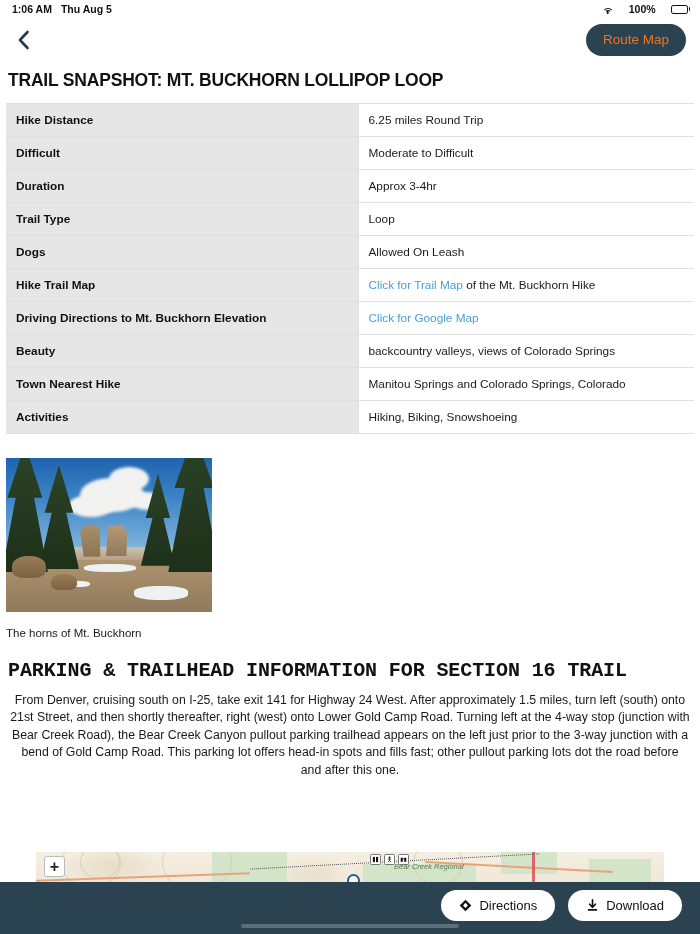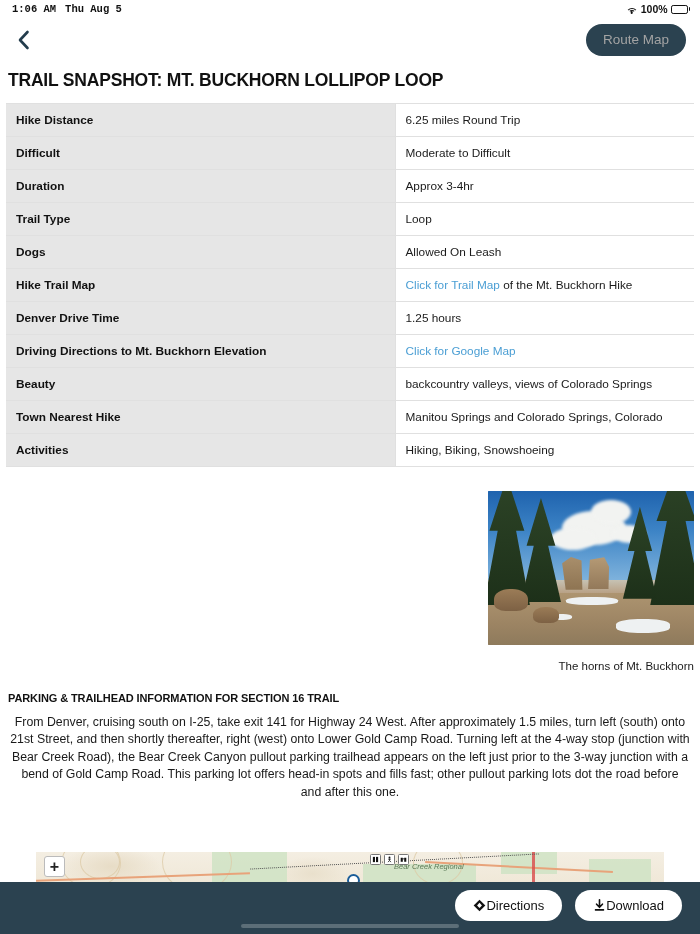--- a/index.html
+++ b/index.html
@@ -10,22 +10,22 @@
     overflow: hidden;
   }
   .screen { position: relative; width: 700px; height: 934px; background:#fff; }
 
   
   .statusbar {
     height: 18px; display: flex; align-items: center;
     justify-content: space-between; padding: 0 10px 0 12px;
     font-size: 10.5px; font-weight: 700; color: #111;
   }
-  .sb-left { display:flex; align-items:center; gap:9px;font-family:Liberation Mono, monospace; }
-  .sb-right { display:flex; align-items:center; gap:3px; }
+  .sb-left { display:flex; align-items:center; gap:9px; }
+  .sb-right { display:flex; align-items:center; gap:15px; }
   .wifi-icon { display:inline-block; width:12px; height:9px; position:relative; }
   .wifi-icon i {
     position:absolute; left:50%; bottom:0; transform:translateX(-50%);
     border:1.4px solid #111; border-bottom:none; border-radius:50% 50% 0 0 / 100% 100% 0 0;
     border-left-color:transparent; border-right-color:transparent;
   }
   .wifi-icon i:nth-child(1){ width:12px; height:6px; }
   .wifi-icon i:nth-child(2){ width:7px; height:3.5px; }
   .wifi-icon i:nth-child(3){ width:2.6px;height:2.6px;background:#111;border-radius:50%;border:none;}
   .battery { display:flex; align-items:center; }
@@ -38,46 +38,46 @@
   
   .navbar {
     height: 44px; display:flex; align-items:center;
     justify-content:space-between; padding: 0 14px 0 10px;
   }
   .back-btn {
     width: 26px; height: 26px; display:flex; align-items:center; justify-content:center;
     cursor:pointer; background:none; border:none;
   }
   .route-btn {
-    background:#2b4250; color:#a3a3a3; border:none; border-radius:18px;
+    background:#2b4250; color:#f97316; border:none; border-radius:18px;
     padding: 9px 17px; font-size:13.5px; font-weight:400; cursor:pointer;
     font-family:"Liberation Sans", sans-serif; line-height:1;
   }
 
   
   .content { padding: 0 6px; }
   .page-title {
     font-size: 17.5px; font-weight: 700; color:#111; letter-spacing:-0.2px;
     margin: 8px 0 12px 2px;
   }
 
   
   .spec-table { width:100%; border-collapse: collapse; table-layout: fixed; }
   .spec-table tr { border-bottom: 1px solid #e0e0e0; }
   .spec-table tr:first-child { border-top: 1px solid #e0e0e0; }
   .spec-table td { padding: 9px 10px; font-size: 11.8px; vertical-align: middle; height:28px; }
   .spec-label {
-    width: 389px; background:#e6e6e6; font-weight:700; color:#111;
+    width: 352px; background:#e6e6e6; font-weight:700; color:#111;
     border-right:1px solid #e0e0e0;
   }
   .spec-value { background:#fff; color:#1a1a1a; }
   .spec-value a, .link { color:#4a9ed4; text-decoration:none; cursor:pointer; }
 
   
-  .photo-wrap { text-align:right; margin: 24px 0 17px 0; }
+  .photo-wrap { text-align:left; margin: 24px 0 17px 0; }
   .photo {
     width: 206px; height: 154px; display:inline-block; position:relative;
     overflow:hidden; border-radius:1px;
     background: linear-gradient(#2f6fb5 0%, #5fa0d8 38%, #cfd9d3 52%, #b9a287 66%, #a89070 100%);
   }
   .ph-sky { position:absolute; inset:0 0 42% 0;
     background: linear-gradient(#1f63ae 0%, #3d84c6 45%, #7eb2dc 100%); }
   .ph-cloud { position:absolute; background:#f2f3f1; border-radius:50%; filter: blur(1.5px); }
   .ph-c1 { left:36%; top:13%; width:64px; height:34px; }
   .ph-c2 { left:50%; top:6%;  width:40px; height:24px; }
@@ -98,22 +98,23 @@
   .ph-t2 { left:16%;  width:40px; height:104px; bottom:28%; clip-path: polygon(50% 0,86% 46%,68% 46%,100% 100%,0 100%,32% 46%,14% 46%); }
   .ph-t3 { right:-4%; width:52px; height:140px; clip-path: polygon(50% 0,88% 40%,68% 40%,100% 100%,0 100%,32% 40%,12% 40%); }
   .ph-t4 { right:18%; width:34px; height:92px; bottom:30%; clip-path: polygon(50% 0,86% 48%,66% 48%,100% 100%,0 100%,34% 48%,14% 48%); }
   .ph-boulder { position:absolute; background: linear-gradient(#9b7c57,#7d6144); border-radius:46% 46% 34% 34%; }
   .ph-b1 { left:3%;  bottom:22%; width:34px; height:22px; }
   .ph-b2 { left:22%; bottom:14%; width:26px; height:16px; }
   .photo-caption { font-size: 11.5px; color:#1a1a1a; margin-top: 11px; }
 
   
   .section-title {
-    font-size: 11px; font-weight:700; color:#111; letter-spacing:-0.1px;
+    font-size: 20px; font-weight:700; color:#111; letter-spacing:-0.1px;
     margin: 20px 0 10px 2px;
+    font-family: Liberation Mono, monospace;
   }
   .body-text {
     font-size: 12.3px; line-height: 1.42; color:#1a1a1a;
     text-align: center; padding: 0 4px;
   }
 
   
   .map {
     position:absolute; left:36px; right:36px; top:852px; height:36px;
     overflow:hidden; background:#f3ece0;
@@ -160,21 +161,21 @@
     font-style:italic; line-height:1.25; text-align:left; opacity:.9;
   }
 
   
   .bottombar {
     position:absolute; left:0; right:0; bottom:0; height:52px; background:#2b4250;
     display:flex; align-items:center; justify-content:flex-end; gap:13px; padding: 0 18px 6px 0;
   }
   .action-btn {
     background:#fff; border:none; border-radius:18px; padding: 9px 18px;
-    display:flex; align-items:center; font-size:13px; color:#111;
+    display:flex; align-items:center; gap:7px; font-size:13px; color:#111;
     cursor:pointer; font-family:"Liberation Sans", sans-serif; line-height:1;
   }
   .home-indicator {
     position:absolute; left:50%; transform:translateX(-50%); bottom:6px;
     width: 218px; height: 4px; background:#5c6e78; border-radius:2px;
   }
 </style>
 </head>
 <body>
 
@@ -230,24 +231,20 @@
             <td class="spec-label">Trail Type</td>
             <td class="spec-value">Loop</td>
           </tr>
           <tr>
             <td class="spec-label">Dogs</td>
             <td class="spec-value">Allowed On Leash</td>
           </tr>
           <tr>
             <td class="spec-label">Hike Trail Map</td>
             <td class="spec-value"><span class="link">Click for Trail Map</span> of the Mt. Buckhorn Hike</td>
-          </tr>
-          <tr>
-            <td class="spec-label">Denver Drive Time</td>
-            <td class="spec-value">1.25 hours</td>
           </tr>
           <tr>
             <td class="spec-label">Driving Directions to Mt. Buckhorn Elevation</td>
             <td class="spec-value"><span class="link">Click for Google Map</span></td>
           </tr>
           <tr>
             <td class="spec-label">Beauty</td>
             <td class="spec-value">backcountry valleys, views of Colorado Springs</td>
           </tr>
           <tr>

